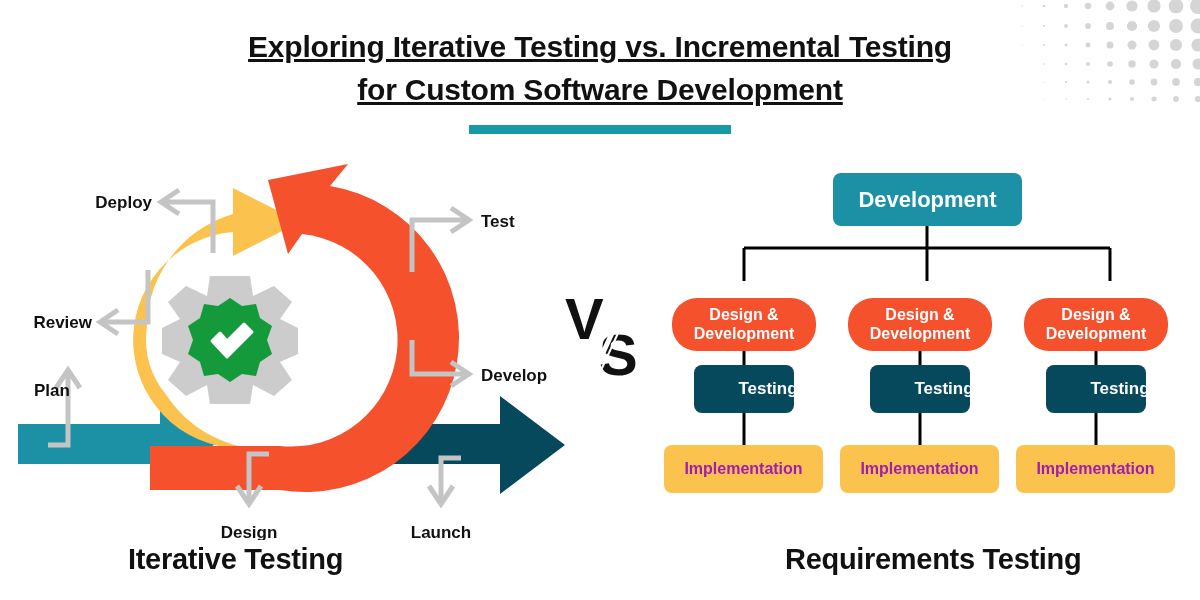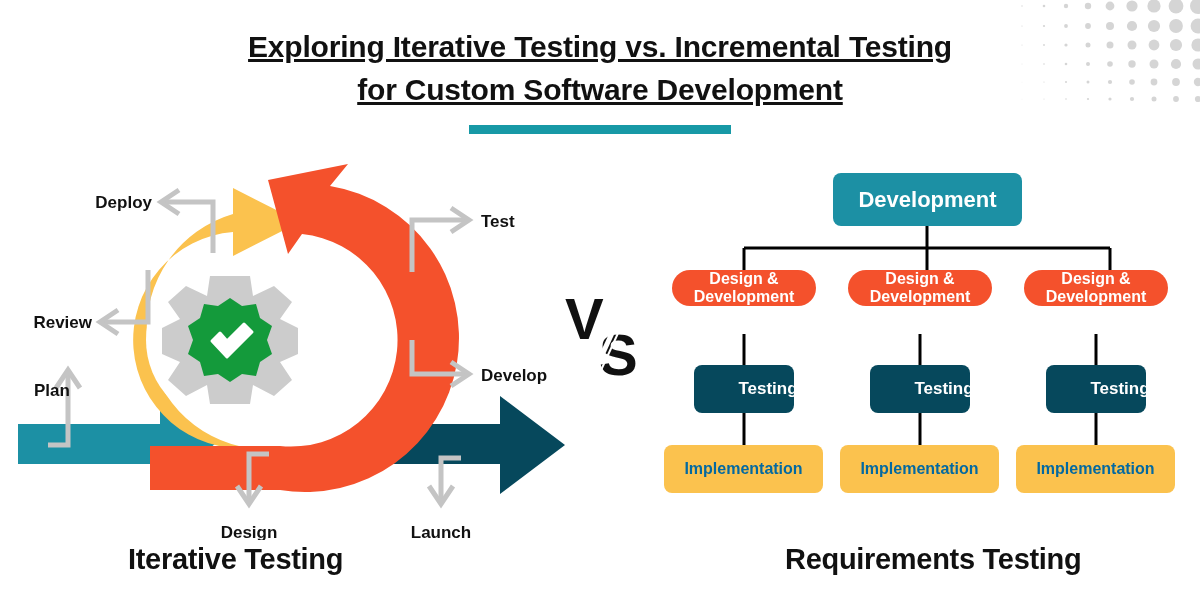--- a/index.html
+++ b/index.html
@@ -110,35 +110,35 @@
     color: #ffffff;
     left: 173px;
     top: 13px;
     width: 189px;
     height: 53px;
   }
   .node-design {
     font-size: 16px;
     color: #ffffff;
     width: 144px;
-    height: 36px;
-    top: 110px;
+    height: 53px;
+    top: 138px;
     border-radius: 25px;
   }
   .node-testing {
     font-size: 17px;
     color: #ffffff;
     width: 100px;
     height: 48px;
     top: 205px;
     padding-left: 48px;
   }
   .node-implementation {
     font-size: 16px;
-    color: #0369a1;
+    color: #a21caf;
     width: 159px;
     height: 48px;
     top: 285px;
   }
   .col-0 { left: 12px; }
   .col-1 { left: 188px; }
   .col-2 { left: 364px; }
   .col-0.node-testing { left: 34px; }
   .col-1.node-testing { left: 210px; }
   .col-2.node-testing { left: 386px; }

